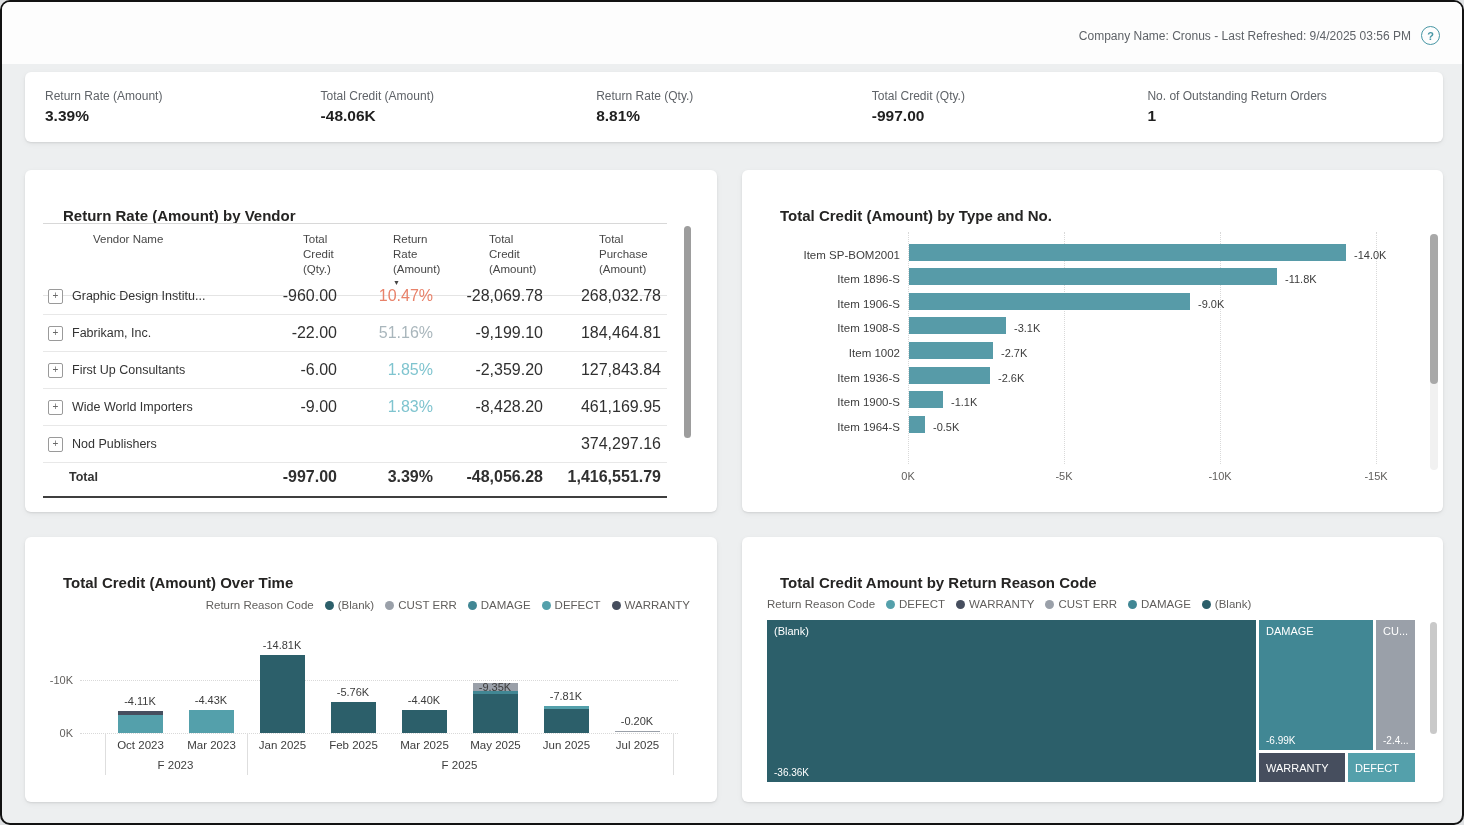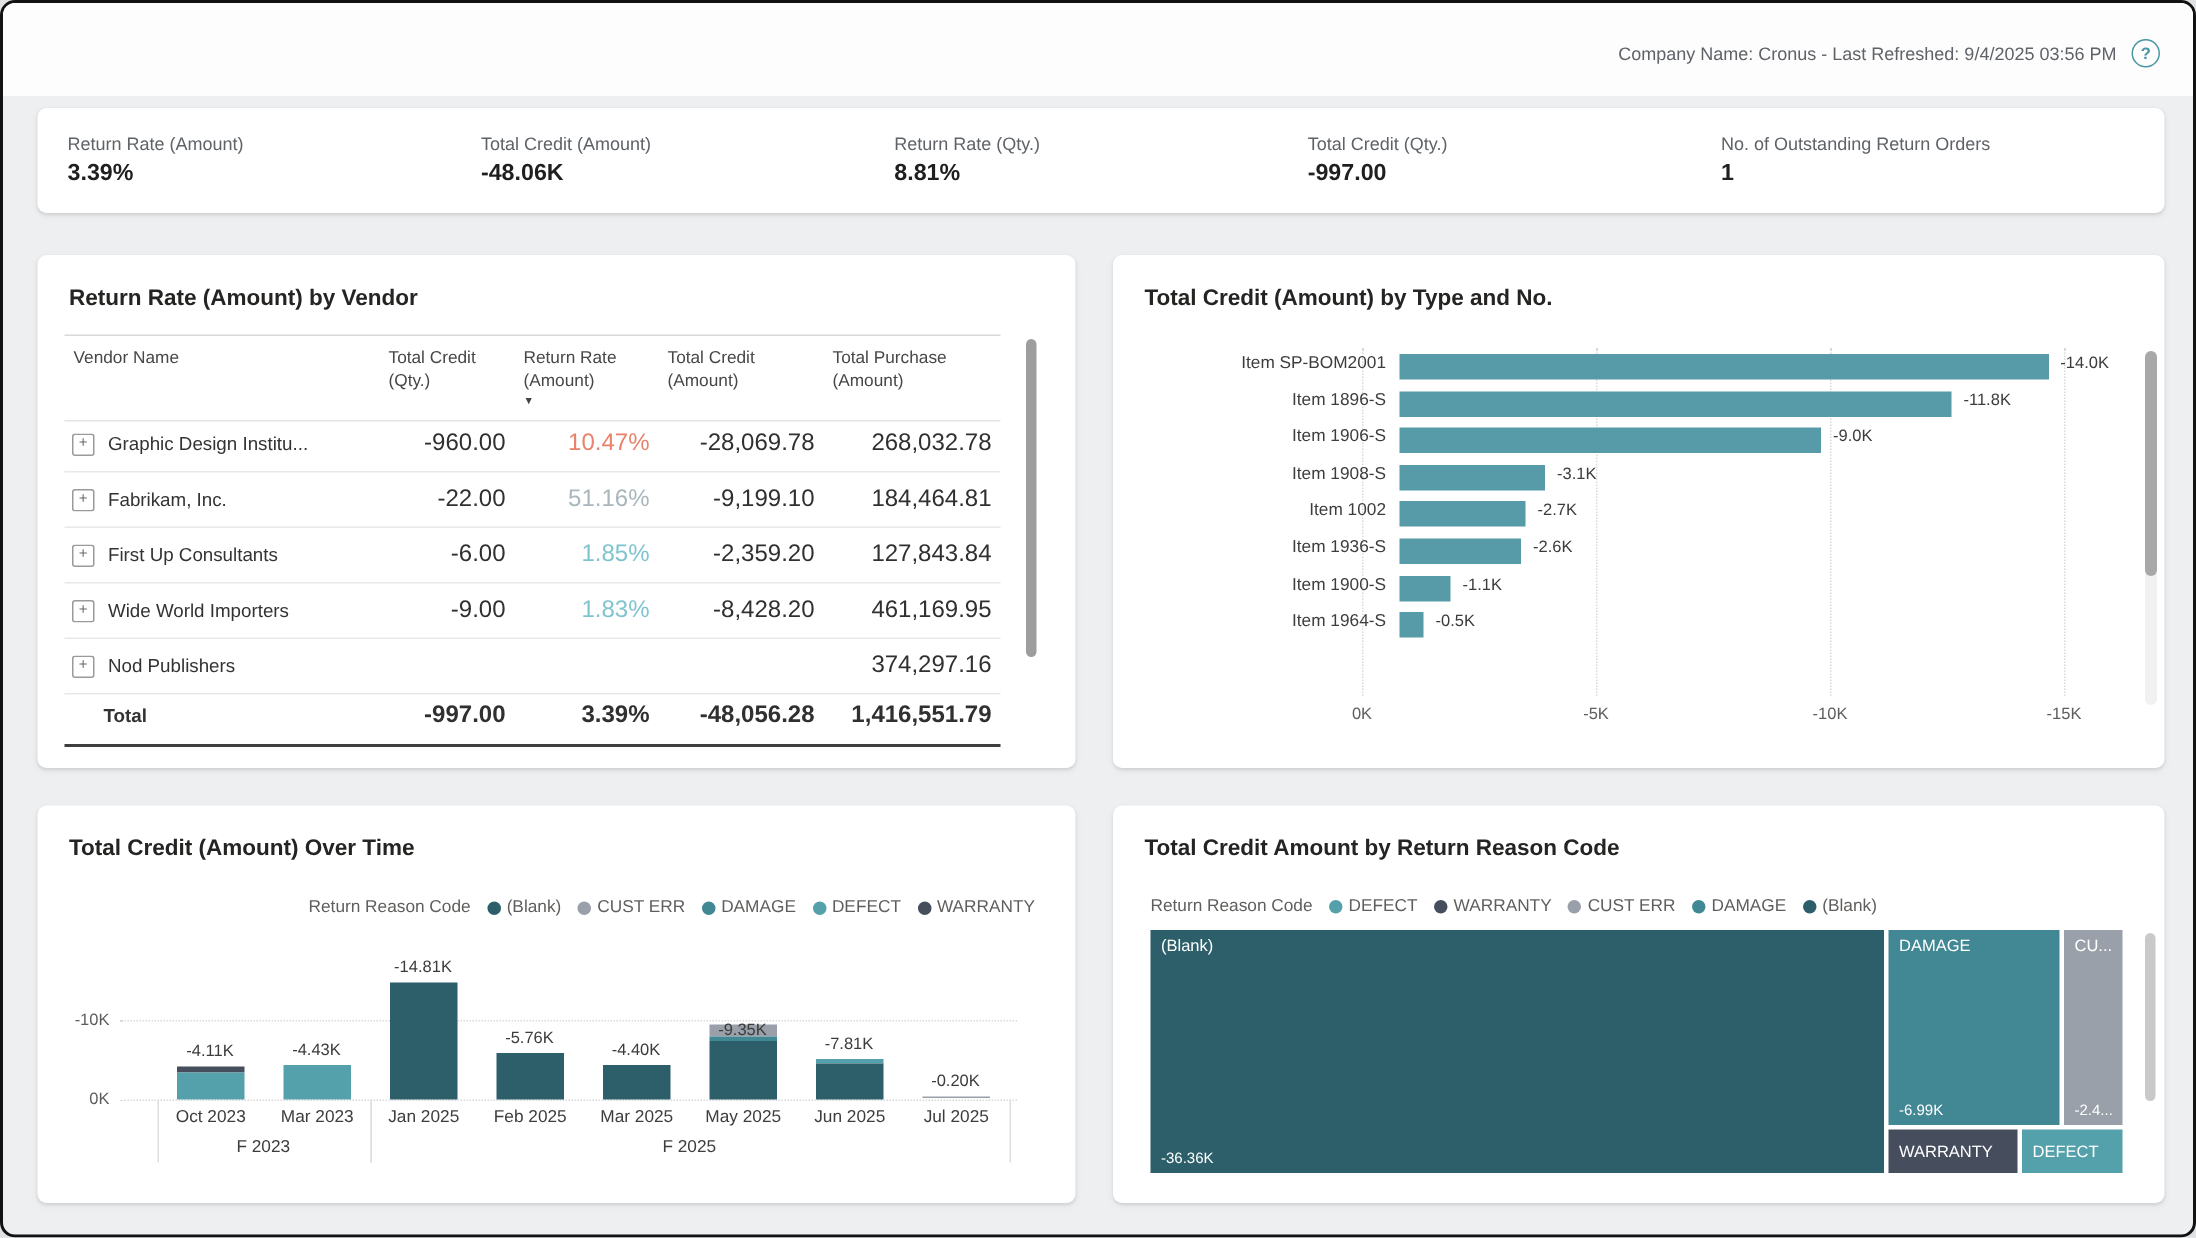--- a/index.html
+++ b/index.html
@@ -14,46 +14,46 @@
   .title{position:absolute;left:24px;top:16px;margin:0;font-size:22px;font-weight:600;color:#161616;letter-spacing:.2px;}
   .topbar-right{position:absolute;right:22px;top:24px;display:flex;align-items:center;gap:10px;}
   .meta{font-size:12px;color:#5f6368;}
   .help{width:17px;height:17px;border:1.5px solid #4796a4;border-radius:50%;color:#4796a4;
         font-size:11px;font-weight:700;display:flex;align-items:center;justify-content:center;cursor:pointer;}
   .card{position:absolute;background:#ffffff;border-radius:6px;
         box-shadow:0 1px 2px rgba(0,0,0,.09),0 2px 6px rgba(0,0,0,.05);}
   .kpi-card{left:23px;top:70px;width:1418px;height:70px;display:grid;grid-template-columns:repeat(5,1fr);align-items:center;padding:0 20px;box-sizing:border-box;}
   .kpi-label{font-size:12px;color:#5f6368;margin-bottom:4px;}
   .kpi-value{font-size:15.5px;font-weight:700;color:#1f1f1f;}
-  .card-title{position:absolute;left:21px;top:20px;margin:0;font-size:15px;font-weight:700;color:#252423;}
+  .card-title{position:absolute;left:21px;top:20px;margin:17px;font-size:15px;font-weight:700;color:#252423;}
 
   
   .table-card{left:23px;top:168px;width:692px;height:342px;}
   .vt-grid{display:grid;grid-template-columns:210px 90px 96px 110px 118px;align-items:center;}
   .vt-head{position:absolute;left:18px;top:53px;width:624px;min-height:54px;
            border-top:1px solid #d8d8d8;border-bottom:1px solid #e4e4e4;align-items:start;padding-top:8px;box-sizing:border-box;}
-  .vt-head .hc{font-size:11.5px;color:#474747;line-height:1.3;padding:0 8px 8px 6px;}
+  .vt-head .hc{font-size:11.5px;color:#474747;line-height:1.3;padding:0 8px 8px 6px;margin-left:44px;}
   .vt-body{position:absolute;left:18px;top:108px;width:624px;}
   .vt-row{height:36px;border-bottom:1px solid #e8e8e8;cursor:pointer;}
   .vt-name{display:flex;align-items:center;gap:9px;font-size:12.5px;color:#333;padding-left:5px;white-space:nowrap;overflow:hidden;}
   .expander{width:13px;height:13px;border:1px solid #9a9a9a;border-radius:2px;color:#6a6a6a;
             font-size:10px;line-height:11px;text-align:center;flex:0 0 auto;cursor:pointer;background:#fff;}
   .num{font-size:16px;color:#303030;text-align:right;padding-right:6px;white-space:nowrap;}
   .vt-total{position:absolute;left:18px;top:288px;width:624px;height:38px;border-bottom:2px solid #3f3f3f;font-weight:700;}
   .vt-total .vt-name{font-size:12.5px;padding-left:26px;}
   .vt-total .num{font-weight:700;}
   .sort-arrow{display:block;font-size:7px;color:#444;margin-top:1px;}
   .scroll-thumb{position:absolute;width:7px;border-radius:4px;background:#9d9d9d;cursor:pointer;}
   .table-scroll{right:26px;top:56px;height:212px;}
 
   
   .bar-card{left:740px;top:168px;width:701px;height:342px;}
   .hb-plot{position:absolute;left:0;top:66px;width:664px;height:228px;}
   .hb-grid{position:absolute;top:-4px;bottom:0;width:0;border-left:1px dotted #d9d9d9;}
-  .hb-row{position:relative;height:24.6px;display:flex;align-items:flex-start;z-index:1;padding-left:24px;}
+  .hb-row{position:relative;height:24.6px;display:flex;align-items:flex-end;z-index:1;}
   .hb-cat{width:158px;text-align:right;padding-right:9px;font-size:11.5px;color:#3d3d3d;flex:0 0 auto;white-space:nowrap;}
   .hb-bar{height:17px;cursor:pointer;}
   .hb-val{margin-left:8px;font-size:11px;color:#3c3c3c;white-space:nowrap;}
   .hb-ticks{position:absolute;left:0;top:300px;width:664px;height:16px;}
   .hb-tick{position:absolute;width:64px;margin-left:-32px;text-align:center;font-size:11px;color:#605e5c;}
   .scroll-track{position:absolute;width:8px;border-radius:4px;background:#f1f1f1;}
   .bar-scroll-track{right:5px;top:64px;height:236px;}
   .scroll-thumb2{width:8px;height:150px;border-radius:4px;background:#a8a8a8;cursor:pointer;}
 
   

